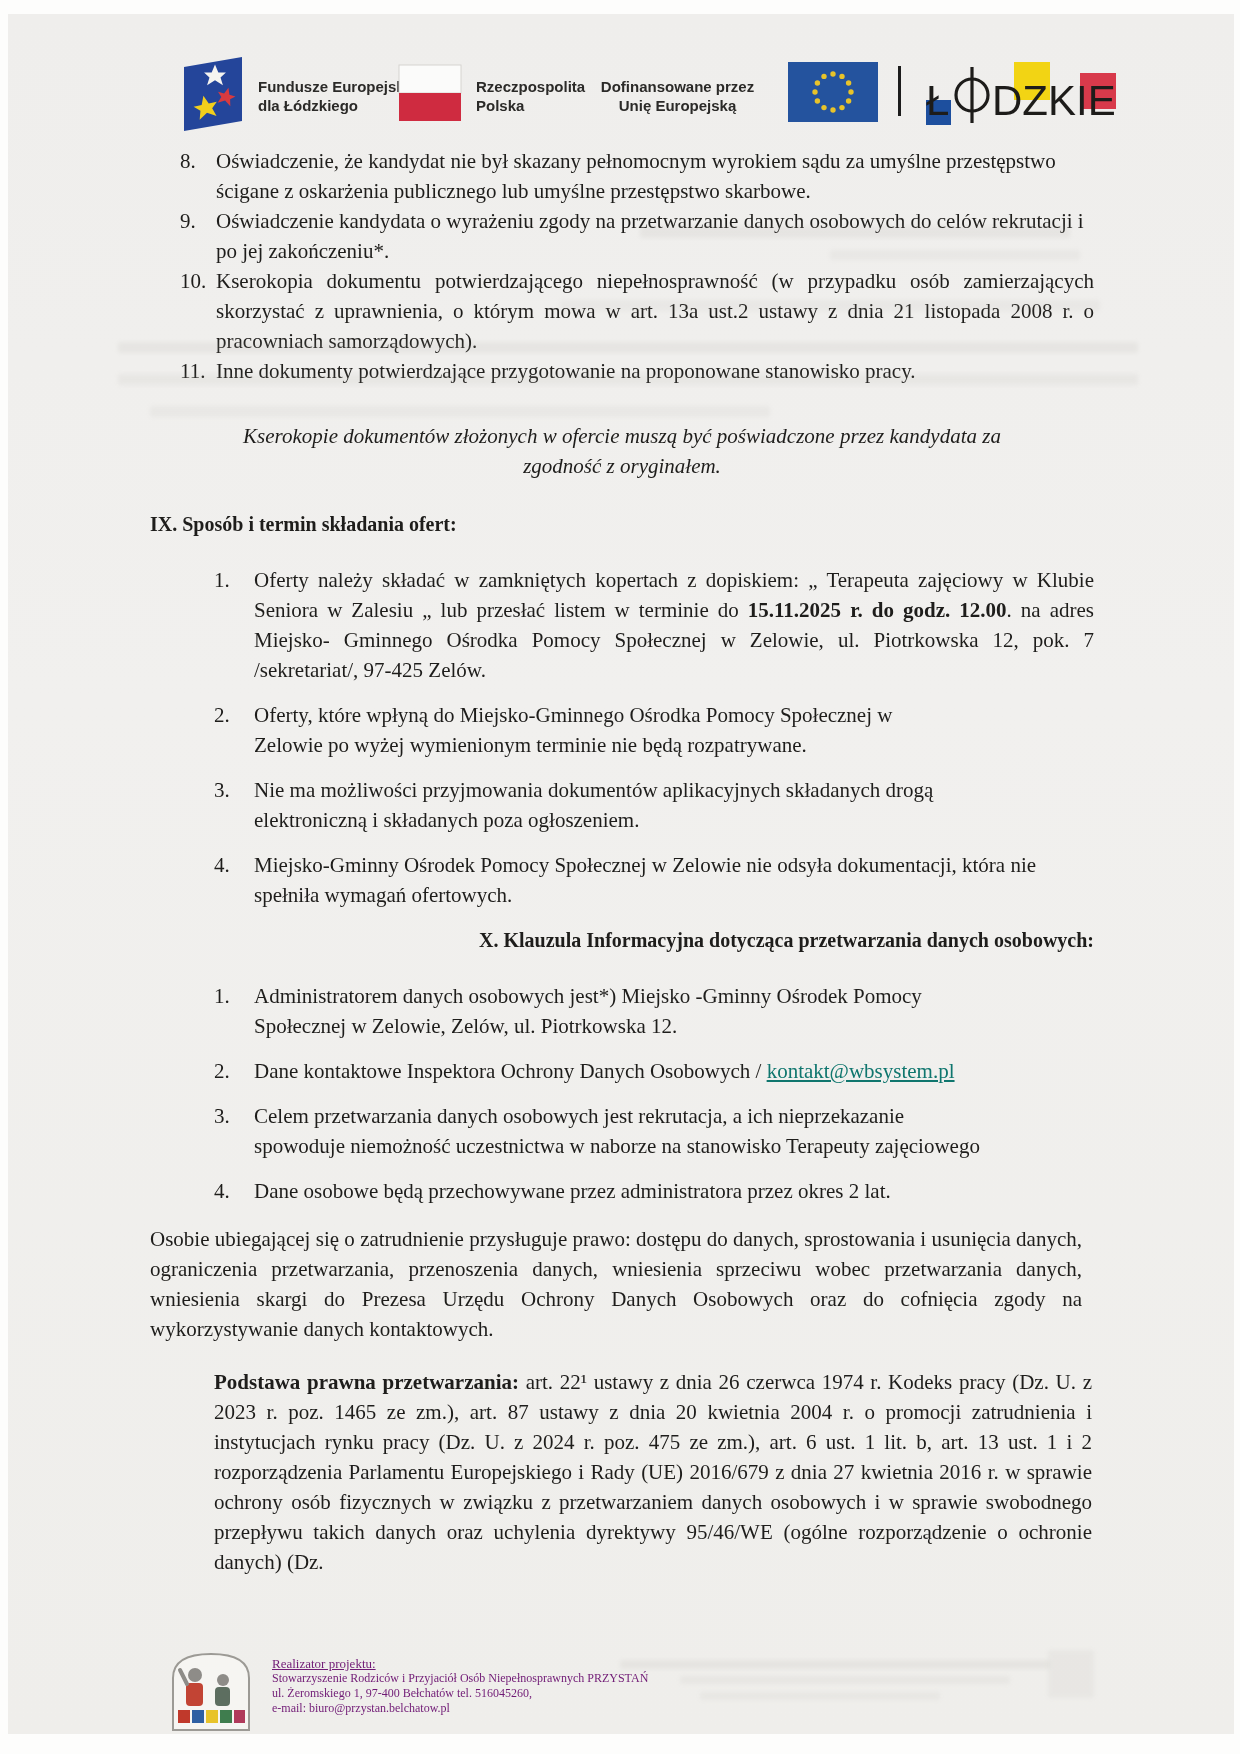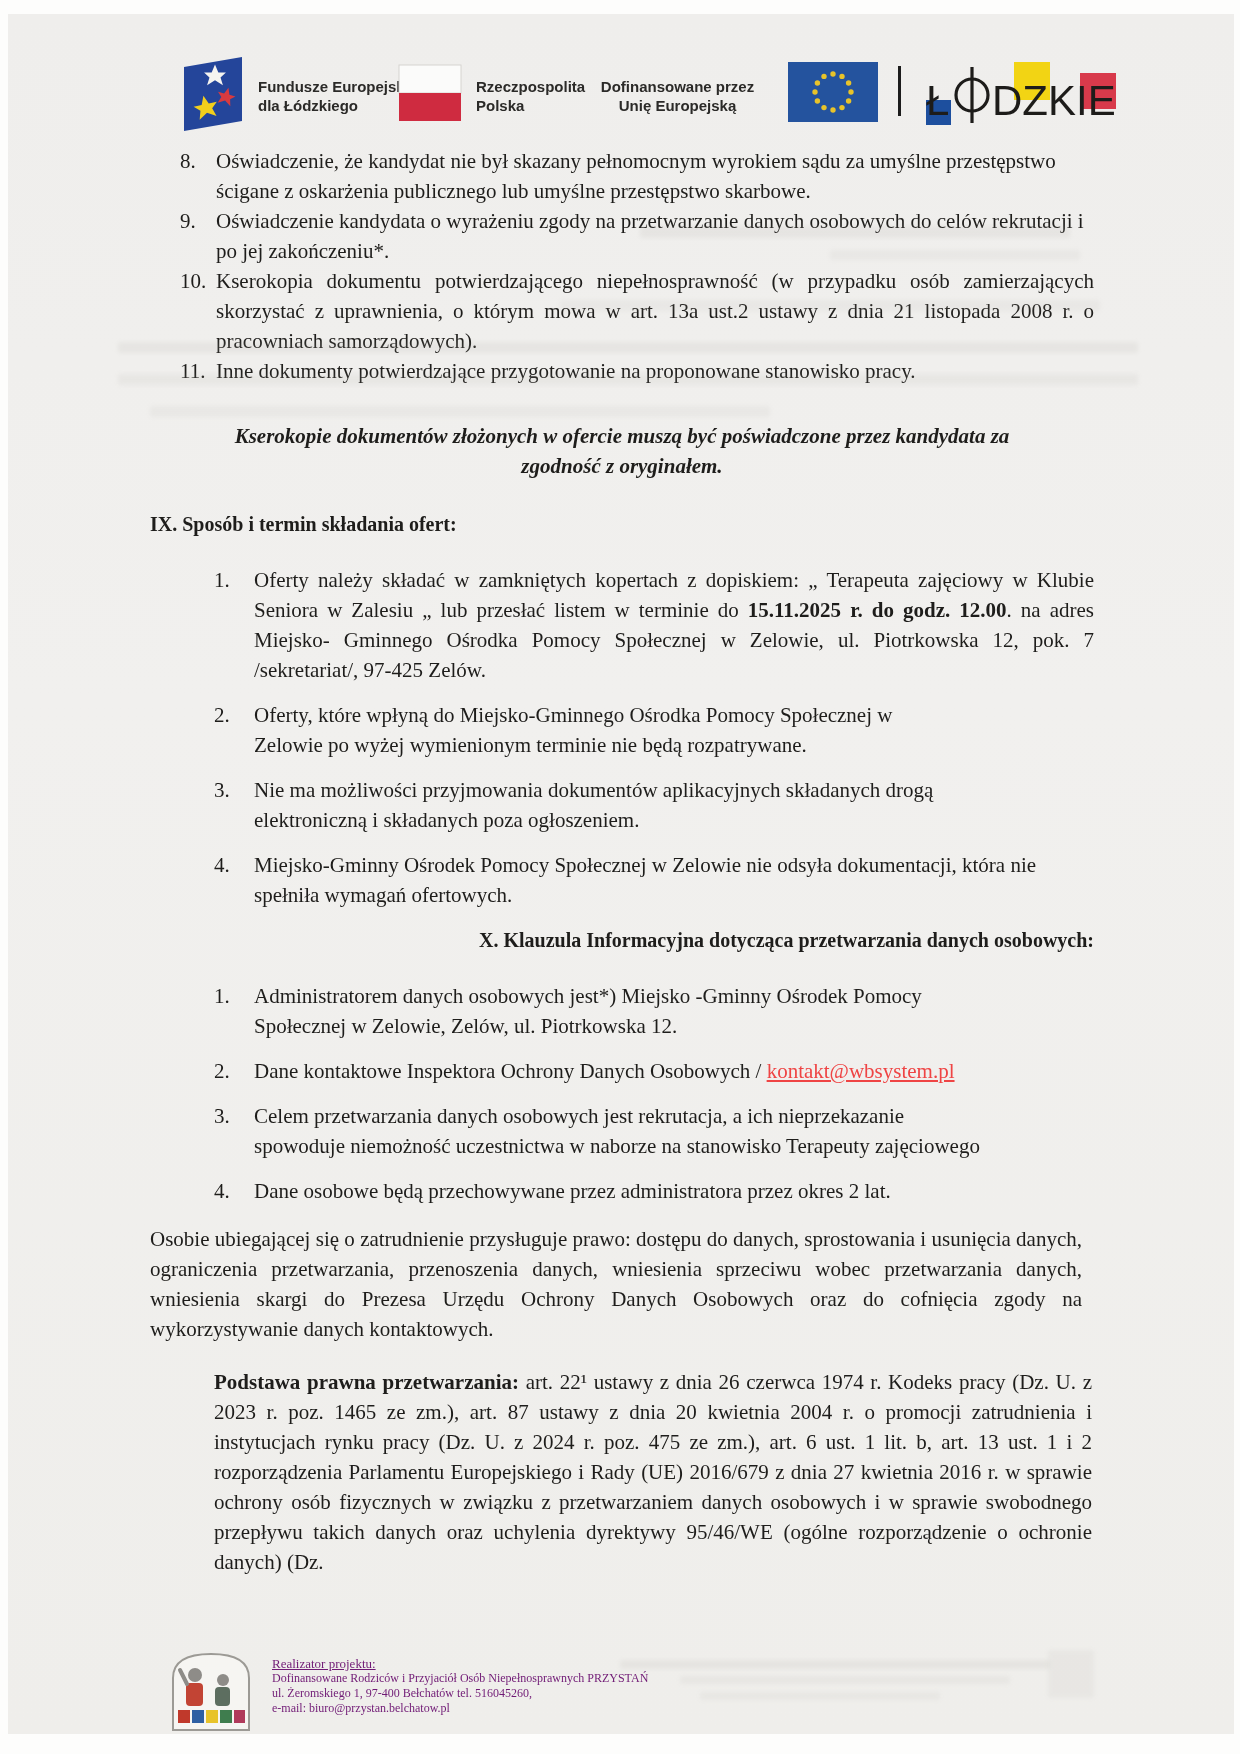--- a/index.html
+++ b/index.html
@@ -26,28 +26,28 @@
   ol.doclist{list-style:none;margin:0;padding:0;}
   ol.doclist li{display:flex;align-items:flex-start;}
   .num{flex:0 0 36px;}
   .li-text{flex:1;}
   .just{text-align:justify;}
   ol.toplist{padding-left:30px !important;}
   ol.sublist{padding-left:64px !important;}
   ol.sublist .num{flex:0 0 40px;}
   ol.sublist li{margin-bottom:15px;}
   .center-note{
-    text-align:center;font-weight:bold;font-style:italic;
+    text-align:center;font-weight:normal;font-style:italic;
     margin:35px 70px 28px 70px;
   }
   h3.sec{font-size:20px;line-height:30px;margin:0 0 26px 0;font-weight:bold;}
   .rights{margin:18px 12px 0 0;text-align:justify;}
   .legal{margin:23px 0 0 64px;width:878px;text-align:justify;}
   .b{font-weight:bold;}
-  .u{text-decoration:underline;color:#ef4444;}
+  .u{text-decoration:underline;color:#0f766e;}
   
   .footer-text{
     position:absolute;left:272px;top:1656px;
     font-size:12px;line-height:15px;color:#701a75;
   }
   .footer-text .f-label{text-decoration:underline;font-size:13px;}
   
   .ghost{position:absolute;background:#aeaba4;opacity:.14;filter:blur(2px);border-radius:2px;}
 </style>
 </head>
@@ -190,21 +190,21 @@
     <g>
       <rect x="15" y="62" width="12" height="13" fill="#c0392b"></rect>
       <rect x="29" y="62" width="12" height="13" fill="#2e5fa3"></rect>
       <rect x="43" y="62" width="12" height="13" fill="#e8c32a"></rect>
       <rect x="57" y="62" width="12" height="13" fill="#3f7d4e"></rect>
       <rect x="71" y="62" width="11" height="13" fill="#b03a5b"></rect>
     </g>
   </svg>
   <div class="footer-text">
     <div class="f-label">Realizator projektu:</div>
-    <div>Dofinansowane Rodziców i Przyjaciół Osób Niepełnosprawnych PRZYSTAŃ</div>
+    <div>Stowarzyszenie Rodziców i Przyjaciół Osób Niepełnosprawnych PRZYSTAŃ</div>
     <div>ul. Żeromskiego 1, 97-400 Bełchatów tel. 516045260,</div>
     <div>e-mail: biuro@przystan.belchatow.pl</div>
   </div>
 
   <div class="ghost" style="left:640px;top:226px;width:430px;height:12px;"></div>
   <div class="ghost" style="left:830px;top:250px;width:250px;height:10px;opacity:.1;"></div>
   <div class="ghost" style="left:560px;top:300px;width:540px;height:11px;opacity:.1;"></div>
   <div class="ghost" style="left:118px;top:342px;width:1020px;height:11px;"></div>
   <div class="ghost" style="left:118px;top:374px;width:1020px;height:11px;opacity:.12;"></div>
   <div class="ghost" style="left:150px;top:406px;width:620px;height:11px;opacity:.1;"></div>

